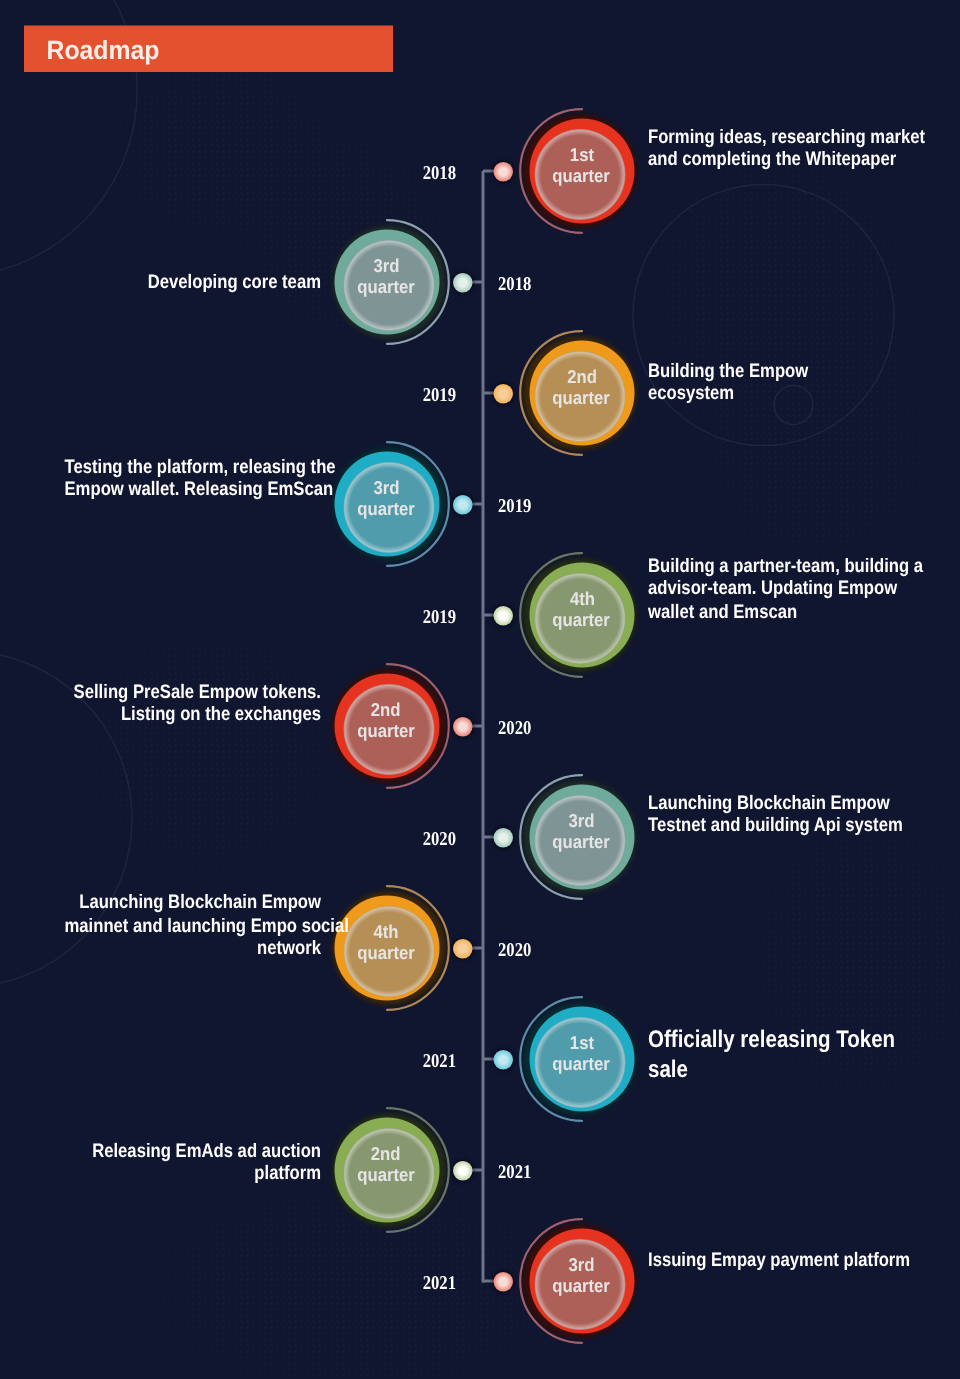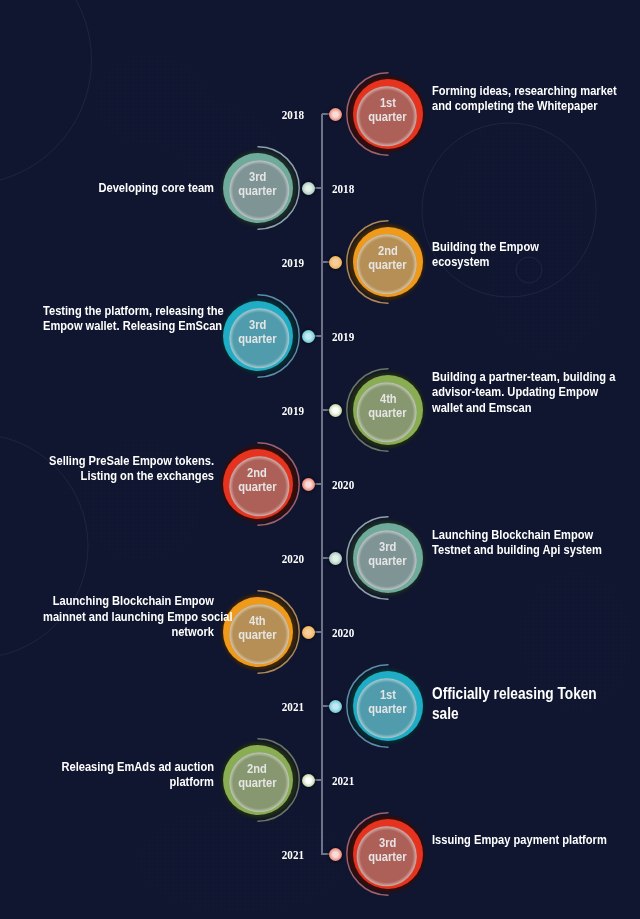--- a/index.html
+++ b/index.html
@@ -55,20 +55,23 @@
     </defs>
     <rect x="0" y="0" width="640" height="919" fill="url(#dots)" mask="url(#mDots)"></rect>
     <g fill="none" stroke="#9aa6ce" stroke-opacity="0.10" stroke-width="1">
       <circle cx="-33" cy="60" r="124.5"></circle>
       <circle cx="-24" cy="546" r="112"></circle>
       <circle cx="509" cy="210" r="87"></circle>
       <circle cx="529" cy="270" r="13"></circle>
     </g>
   </svg>
 
+  <div class="title-bar">
+    <span class="t">Roadmap</span>
+  </div>
 
   <div class="axis"></div>
 
   <div id="nodes">
       <div class="node" style="top: 114px;">
         <div class="conn" style="left: 321.8px; width: 13.5px;"></div>
         <div class="dot" style="left: 328.6px; background: radial-gradient(circle, rgb(247, 221, 216) 0%, rgb(247, 221, 216) 28%, rgb(237, 127, 114) 72%, rgb(232, 77, 59) 100%); box-shadow: rgba(8, 4, 14, 0.8) 0px 0px 3px 0.5px;"></div>
         <div class="yr" style="transform: scaleX(0.855); left: 257px; width: 47px; text-align: right; transform-origin: right center;">2018</div>
         <div class="bigcirc" style="left: 342.8px;"><svg viewBox="0 0 90 90" width="90" height="90">
             <defs>

